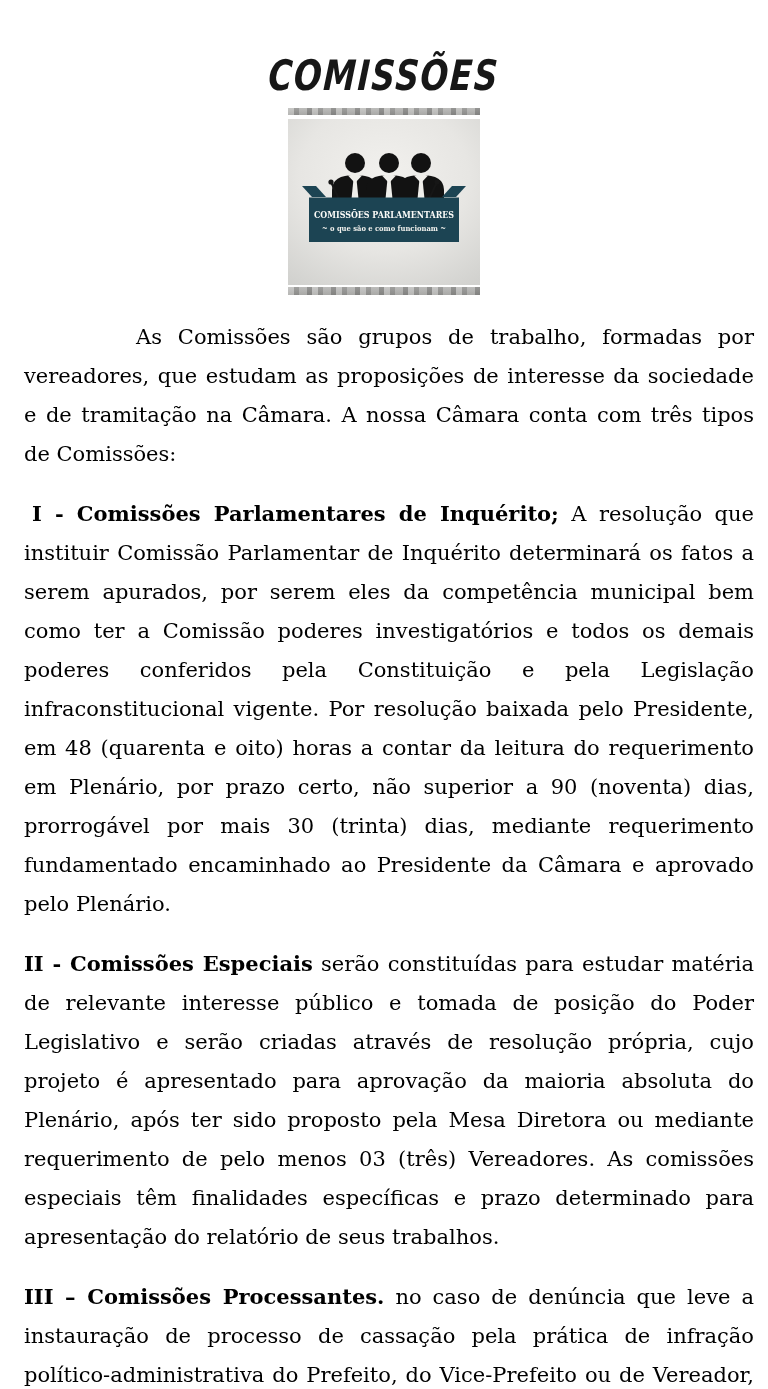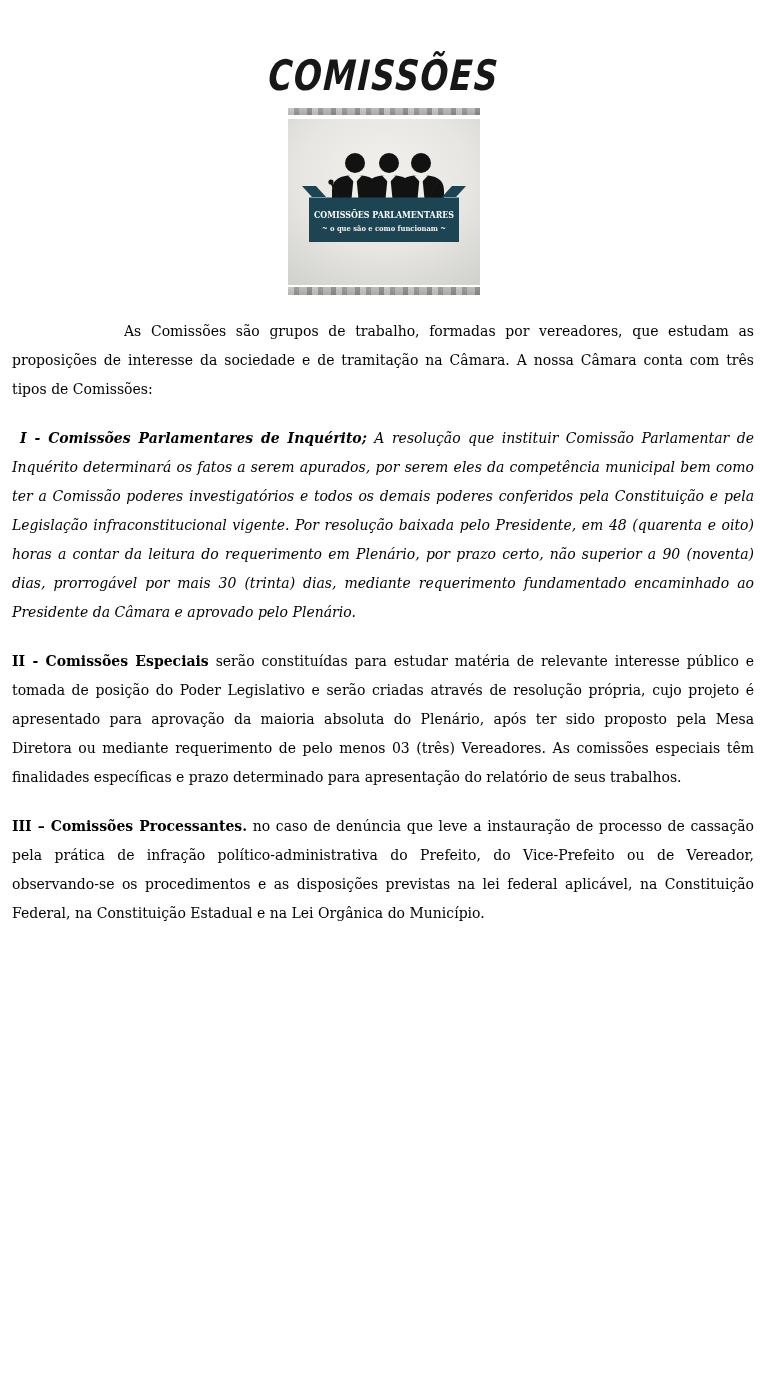--- a/index.html
+++ b/index.html
@@ -61,28 +61,28 @@
   .tex-bar.top { margin-bottom: 4px; }
   .tex-bar.bottom { margin-top: 2px; height: 8px; }
   .photo { width: 192px; height: 166px; line-height: 0; border-radius: 13px; }
 
   
   .body-text {
     margin-top: 22px;
     padding: 0 14px 0 12px;
   }
   .para {
-    font-size: 14px;
-    line-height: 29px;
+    font-size: 21px;
+    line-height: 39px;
     text-align: justify;
-    margin: 0 0 20px 0;
+    margin: 0 0 20px 12px;
   }
   .para .lead { font-weight: bold; }
   .para.indent-lg { text-indent: 112px; }
-  .para.indent-sm { text-indent: 8px; font-style: italic; }
+  .para.indent-sm { text-indent: 8px; }
 </style>
 </head>
 <body>
 
 <div class="page">
 
   <h1 class="doc-title">
     <span class="title-inner">COMISSÕES</span>
   </h1>
 

